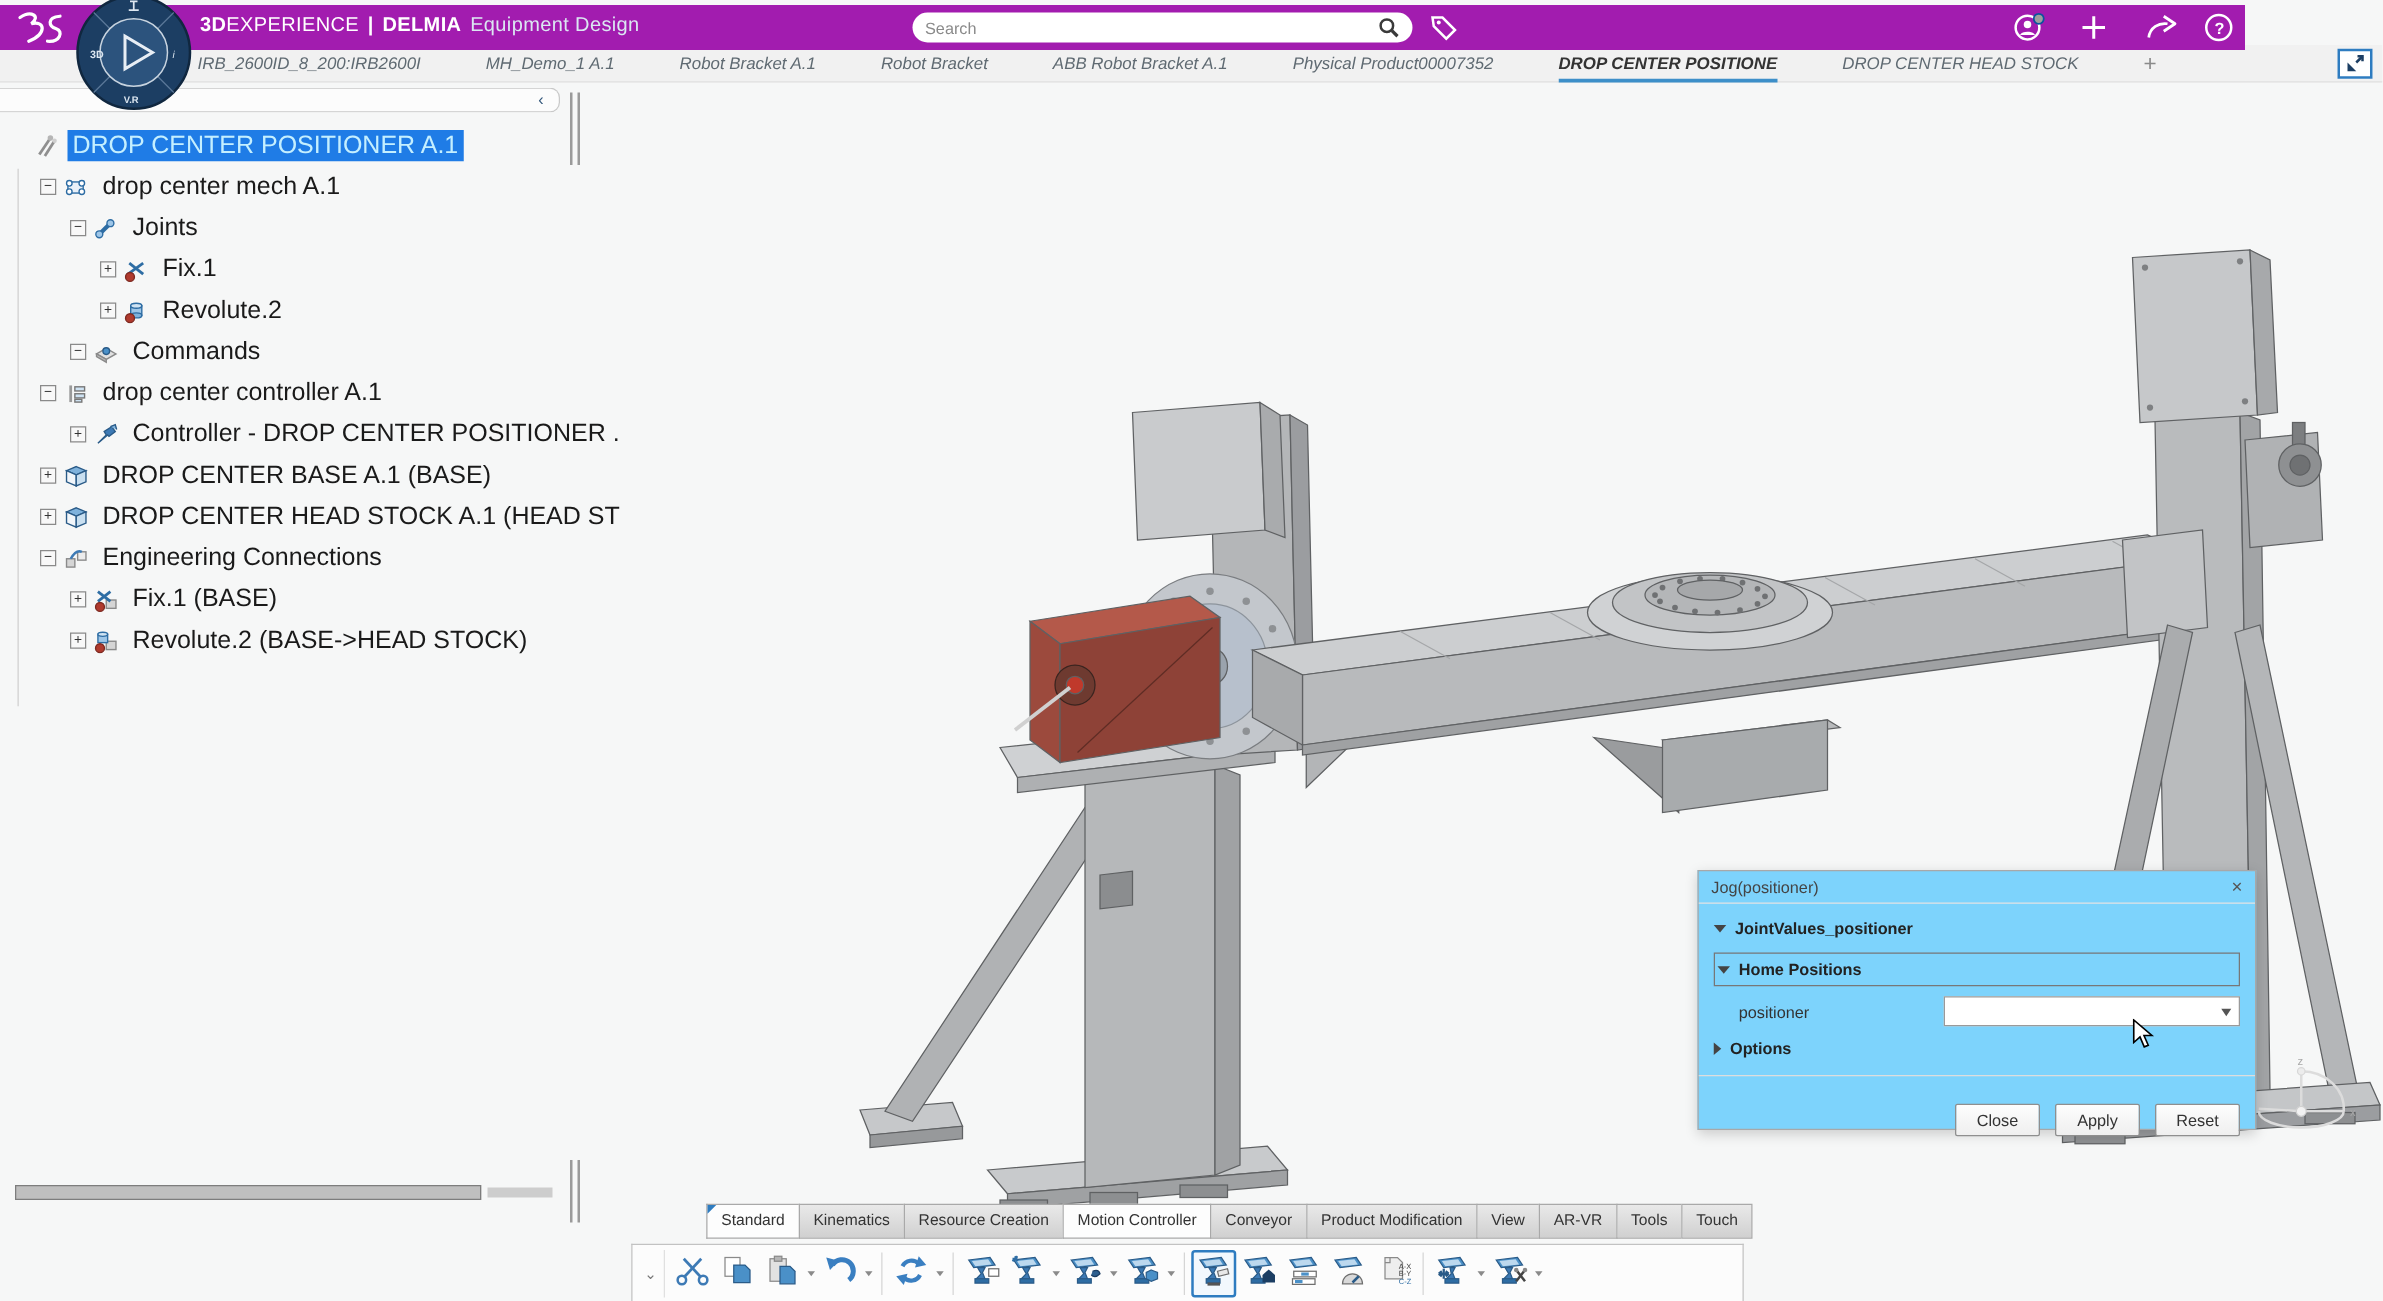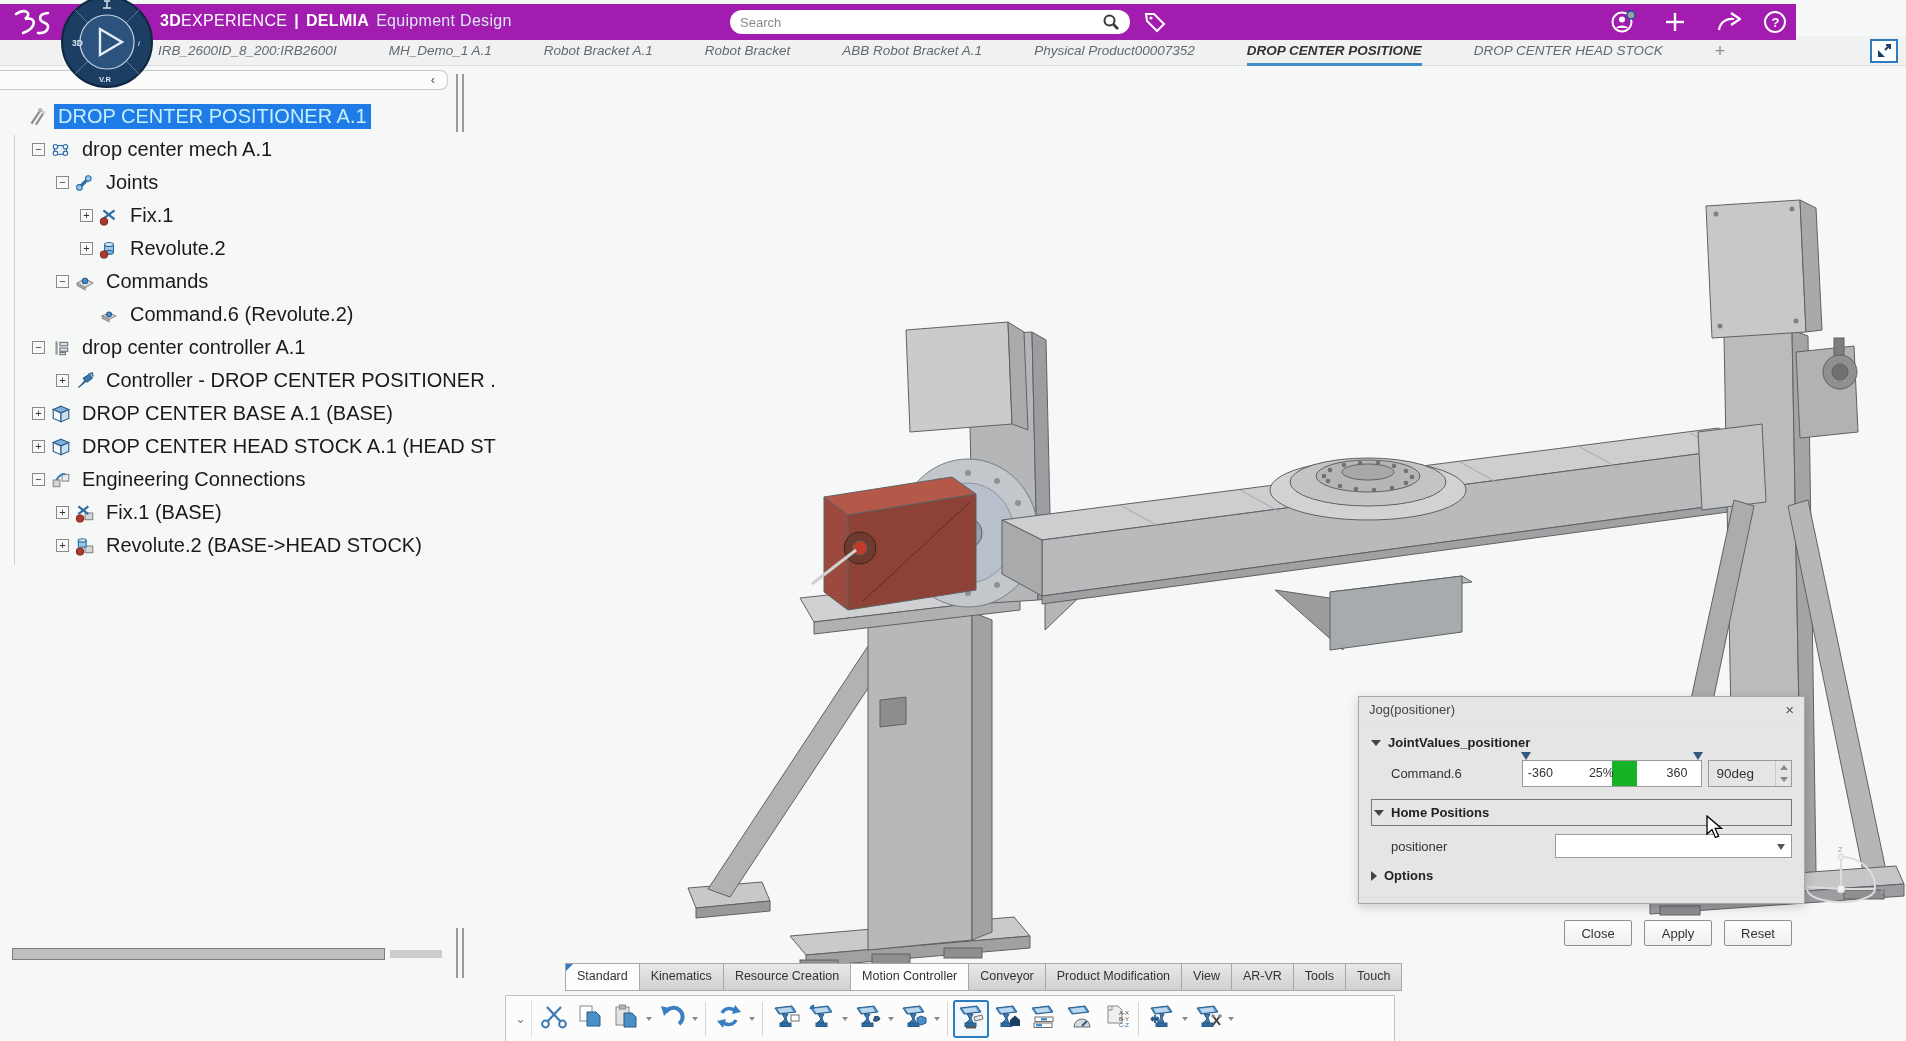--- a/index.html
+++ b/index.html
@@ -45,21 +45,21 @@
   .expander.spacer { visibility:hidden; }
   .tree-icon { width:20px; height:20px; flex:none; }
   #tree-guide { position:absolute; left:14px; top:135px; width:1px; height:430px; background:#cfcfcf; z-index:4; }
 
   
   #viewport { position:absolute; inset:0; z-index:1; }
   #cursor { position:absolute; left:1705px; top:815px; z-index:60; }
   #triad { position:absolute; left:1795px; top:843px; z-index:3; }
 
   
-  #dialog { position:absolute; left:1358px; top:696px; width:447px; height:208px; background:#e5e5e5; border:1px solid #a8a8a8; box-shadow:0 3px 10px rgba(0,0,0,.18); z-index:50; font-size:13px; color:#333; }
+  #dialog { position:absolute; left:1358px; top:696px; width:447px; height:208px; background:#7dd3fc; border:1px solid #a8a8a8; box-shadow:0 3px 10px rgba(0,0,0,.18); z-index:50; font-size:13px; color:#333; }
   #dlg-title { height:26px; display:flex; align-items:center; padding:0 10px; border-bottom:1px solid #e4e4e4; color:#444; }
   #dlg-close { margin-left:auto; font-size:15px; color:#555; cursor:pointer; line-height:15px; }
   .dlg-sec { display:flex; align-items:center; margin:12px 12px 0; font-weight:bold; color:#222; }
   .tri { display:inline-block; width:0; height:0; margin-right:7px; }
   .tri.down { border-left:5px solid transparent; border-right:5px solid transparent; border-top:6px solid #444; }
   .tri.right { border-top:5px solid transparent; border-bottom:5px solid transparent; border-left:6px solid #444; }
   #cmd-row { display:flex; align-items:center; margin:10px 12px 0 32px; }
   #slider { position:relative; width:210px; height:27px; border:1px solid #9a9a9a; background:#fff; margin-left:60px; }
   #slider .smin { position:absolute; left:5px; top:5px; font-size:12.5px; }
   #slider .spct { position:absolute; left:44%; top:5px; transform:translateX(-50%); font-size:12.5px; z-index:2; }
@@ -393,29 +393,20 @@
       </div>
       <div class="tree-row" style="padding-left: 56px;">
         <span class="expander">−</span>
         <span class="tree-icon"><svg width="20" height="20" viewBox="0 0 18 18">
             <polygon points="2,10 9,6 16,10 9,14" fill="#e0e0e0" stroke="#8a8a8a"></polygon>
             <polygon points="2,10 9,14 9,16 2,12" fill="#bdbdbd" stroke="#8a8a8a"></polygon>
             <circle cx="9" cy="8" r="2.4" fill="#4a90c8" stroke="#2a5b88"></circle>
           </svg></span>
         <span class="tree-label">Commands</span>
       </div>
-      <div class="tree-row" style="padding-left: 80px;">
-        <span class="expander spacer"></span>
-        <span class="tree-icon"><svg width="20" height="20" viewBox="0 0 18 18">
-            <polygon points="3,10 9,7 15,10 9,13" fill="#e6e6e6" stroke="#8a8a8a"></polygon>
-            <polygon points="3,10 9,13 9,15 3,12" fill="#c2c2c2" stroke="#8a8a8a"></polygon>
-            <circle cx="9" cy="8.5" r="2.2" fill="#4a90c8" stroke="#2a5b88"></circle>
-          </svg></span>
-        <span class="tree-label">Command.6 (Revolute.2)</span>
-      </div>
       <div class="tree-row" style="padding-left: 32px;">
         <span class="expander">−</span>
         <span class="tree-icon"><svg width="20" height="20" viewBox="0 0 18 18">
             <rect x="4" y="3" width="2" height="12" fill="#9a9a9a"></rect>
             <rect x="8" y="4" width="7" height="3" fill="#cfe3f3" stroke="#777"></rect>
             <rect x="8" y="9" width="7" height="3" fill="#cfe3f3" stroke="#777"></rect>
             <rect x="8" y="13" width="5" height="2" fill="#cfe3f3" stroke="#777"></rect>
           </svg></span>
         <span class="tree-label">drop center controller A.1</span>
       </div>
@@ -479,42 +470,20 @@
     </div>
 
   <div id="dialog">
     <div id="dlg-title">
       <span>Jog(positioner)</span>
       <span id="dlg-close">×</span>
     </div>
     <div class="dlg-sec">
       <span class="tri down"></span>
       <span>JointValues_positioner</span>
-    </div>
-    <div id="cmd-row">
-      <span>Command.6</span>
-      <div id="slider">
-        <span class="lim-marker l"></span>
-        <span class="lim-marker r"></span>
-        <span class="smin">-360</span>
-        <span class="spct">25%</span>
-        <span class="handle" style="left: 50%;"></span>
-        <span class="smax">360</span>
-      </div>
-      <div id="spinner">
-        <div id="spin-val">90deg</div>
-        <div id="spin-btns">
-          <div>
-              <span class="tri-u"></span>
-            </div>
-          <div>
-              <span class="tri-d"></span>
-            </div>
-        </div>
-      </div>
     </div>
     <div id="home-group">
       <span class="tri down"></span>
       <span>Home Positions</span>
     </div>
     <div id="pos-row">
       <span>positioner</span>
       <div id="pos-combo">
         <span class="tri-dn"></span>
       </div>

